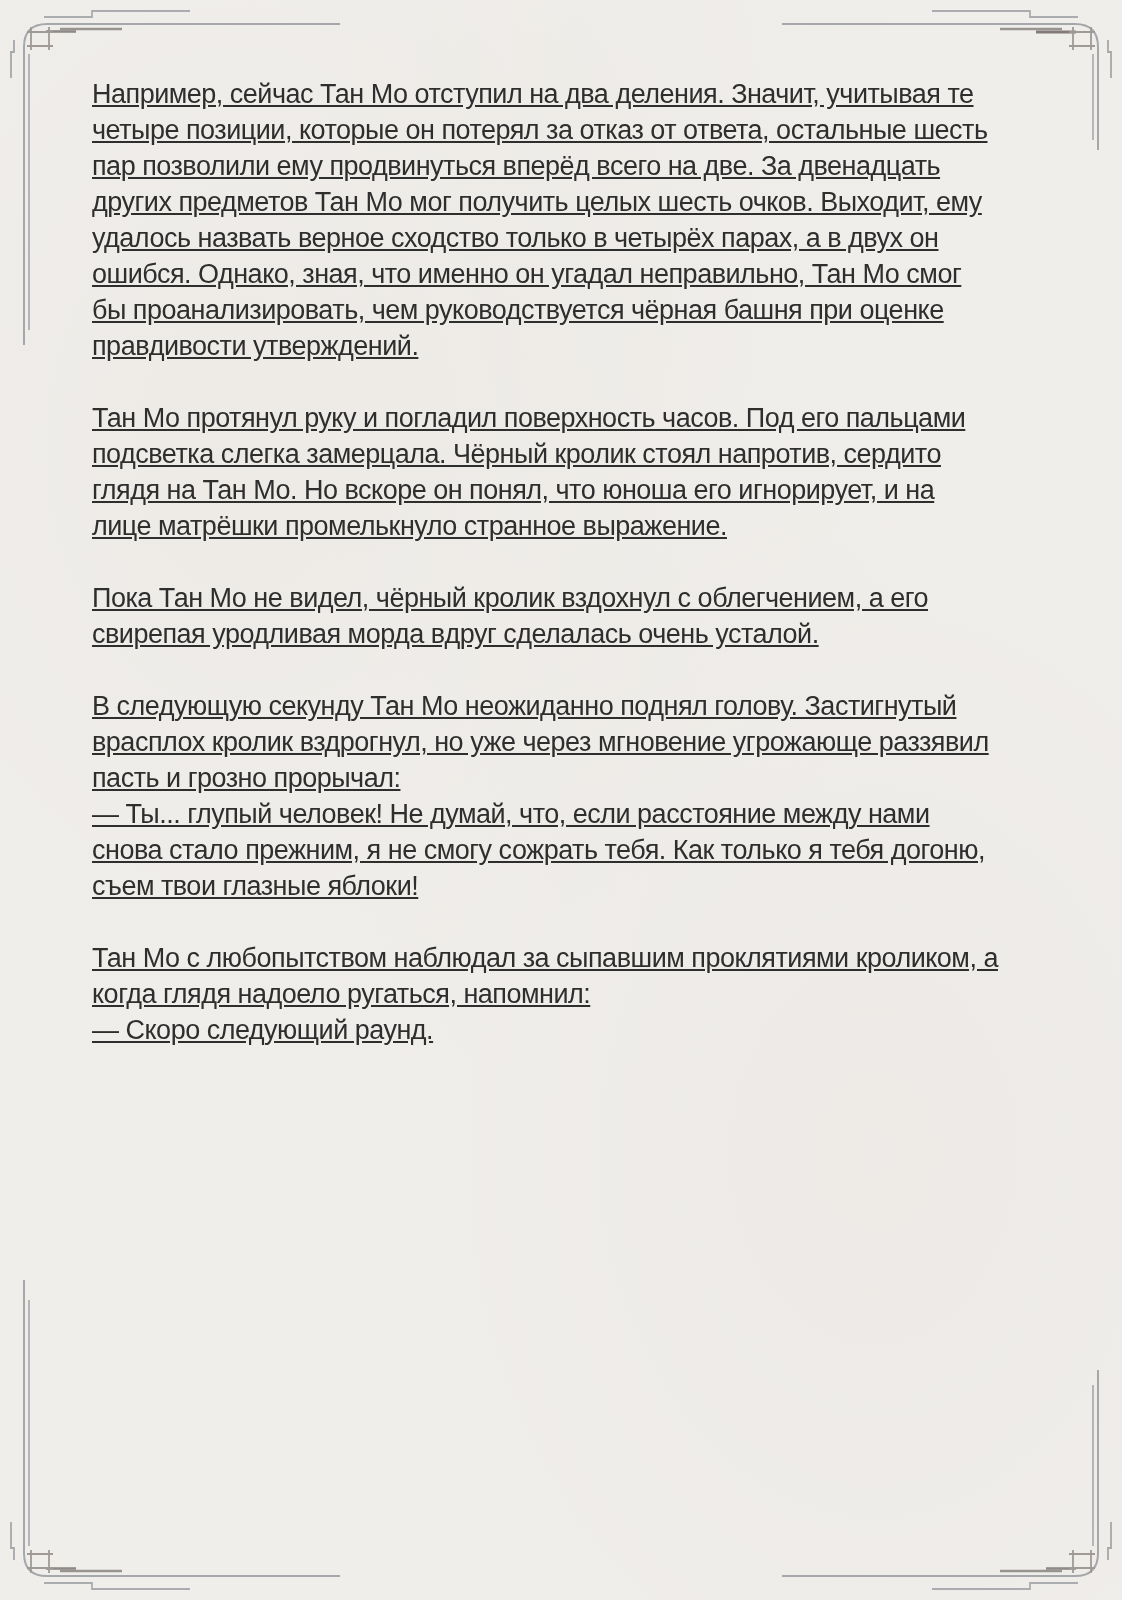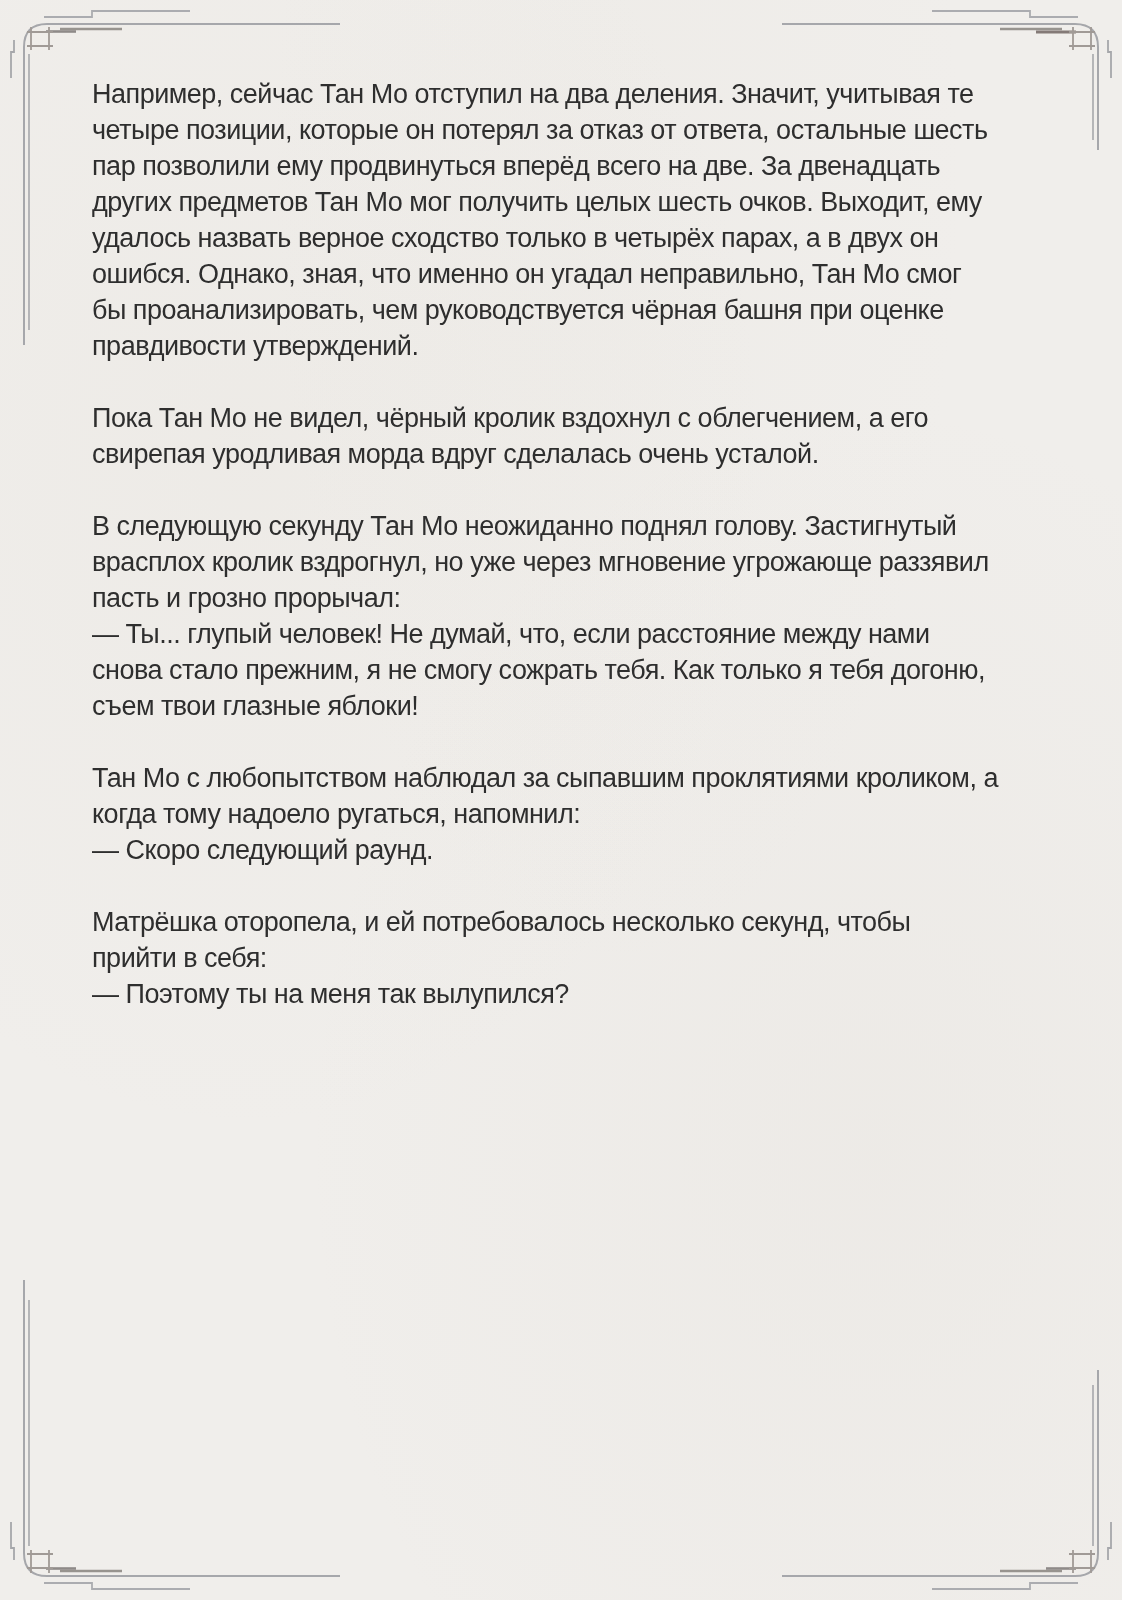--- a/index.html
+++ b/index.html
@@ -25,20 +25,21 @@
     top: 76px;
     width: 952px;
     color: #2e2e2e;
     font-size: 27px;
     line-height: 36px;
     letter-spacing: -0.5px;
   }
   .page-text p {
     margin: 0 0 36px 0;
     white-space: pre-line;
+    text-decoration: underline;
   }
 
   .corner {
     position: absolute;
     pointer-events: none;
   }
   .corner.tl { left: 0; top: 0; }
   .corner.tr { right: 0; top: 0; transform: scaleX(-1); }
   .corner.bl { left: 0; bottom: 0; transform: scaleY(-1); }
   .corner.br { right: 0; bottom: 0; transform: scale(-1,-1); }
@@ -90,29 +91,30 @@
 
   <div class="page-text">
       <p>Например, сейчас Тан Мо отступил на два деления. Значит, учитывая те
 четыре позиции, которые он потерял за отказ от ответа, остальные шесть
 пар позволили ему продвинуться вперёд всего на две. За двенадцать
 других предметов Тан Мо мог получить целых шесть очков. Выходит, ему
 удалось назвать верное сходство только в четырёх парах, а в двух он
 ошибся. Однако, зная, что именно он угадал неправильно, Тан Мо смог
 бы проанализировать, чем руководствуется чёрная башня при оценке
 правдивости утверждений.</p>
+      <p>Тан Мо протянул руку и погладил поверхность часов. Под его пальцами
+подсветка слегка замерцала. Чёрный кролик стоял напротив, сердито
+глядя на Тан Мо. Но вскоре он понял, что юноша его игнорирует, и на
+лице матрёшки промелькнуло странное выражение.</p>
       <p>Пока Тан Мо не видел, чёрный кролик вздохнул с облегчением, а его
 свирепая уродливая морда вдруг сделалась очень усталой.</p>
       <p>В следующую секунду Тан Мо неожиданно поднял голову. Застигнутый
 врасплох кролик вздрогнул, но уже через мгновение угрожающе раззявил
 пасть и грозно прорычал:
 — Ты... глупый человек! Не думай, что, если расстояние между нами
 снова стало прежним, я не смогу сожрать тебя. Как только я тебя догоню,
 съем твои глазные яблоки!</p>
       <p>Тан Мо с любопытством наблюдал за сыпавшим проклятиями кроликом, а
-когда тому надоело ругаться, напомнил:
+когда глядя надоело ругаться, напомнил:
 — Скоро следующий раунд.</p>
-      <p>Матрёшка оторопела, и ей потребовалось несколько секунд, чтобы
-прийти в себя:
-— Поэтому ты на меня так вылупился?</p>
     </div>
 
 </div>
 
 </body></html>

